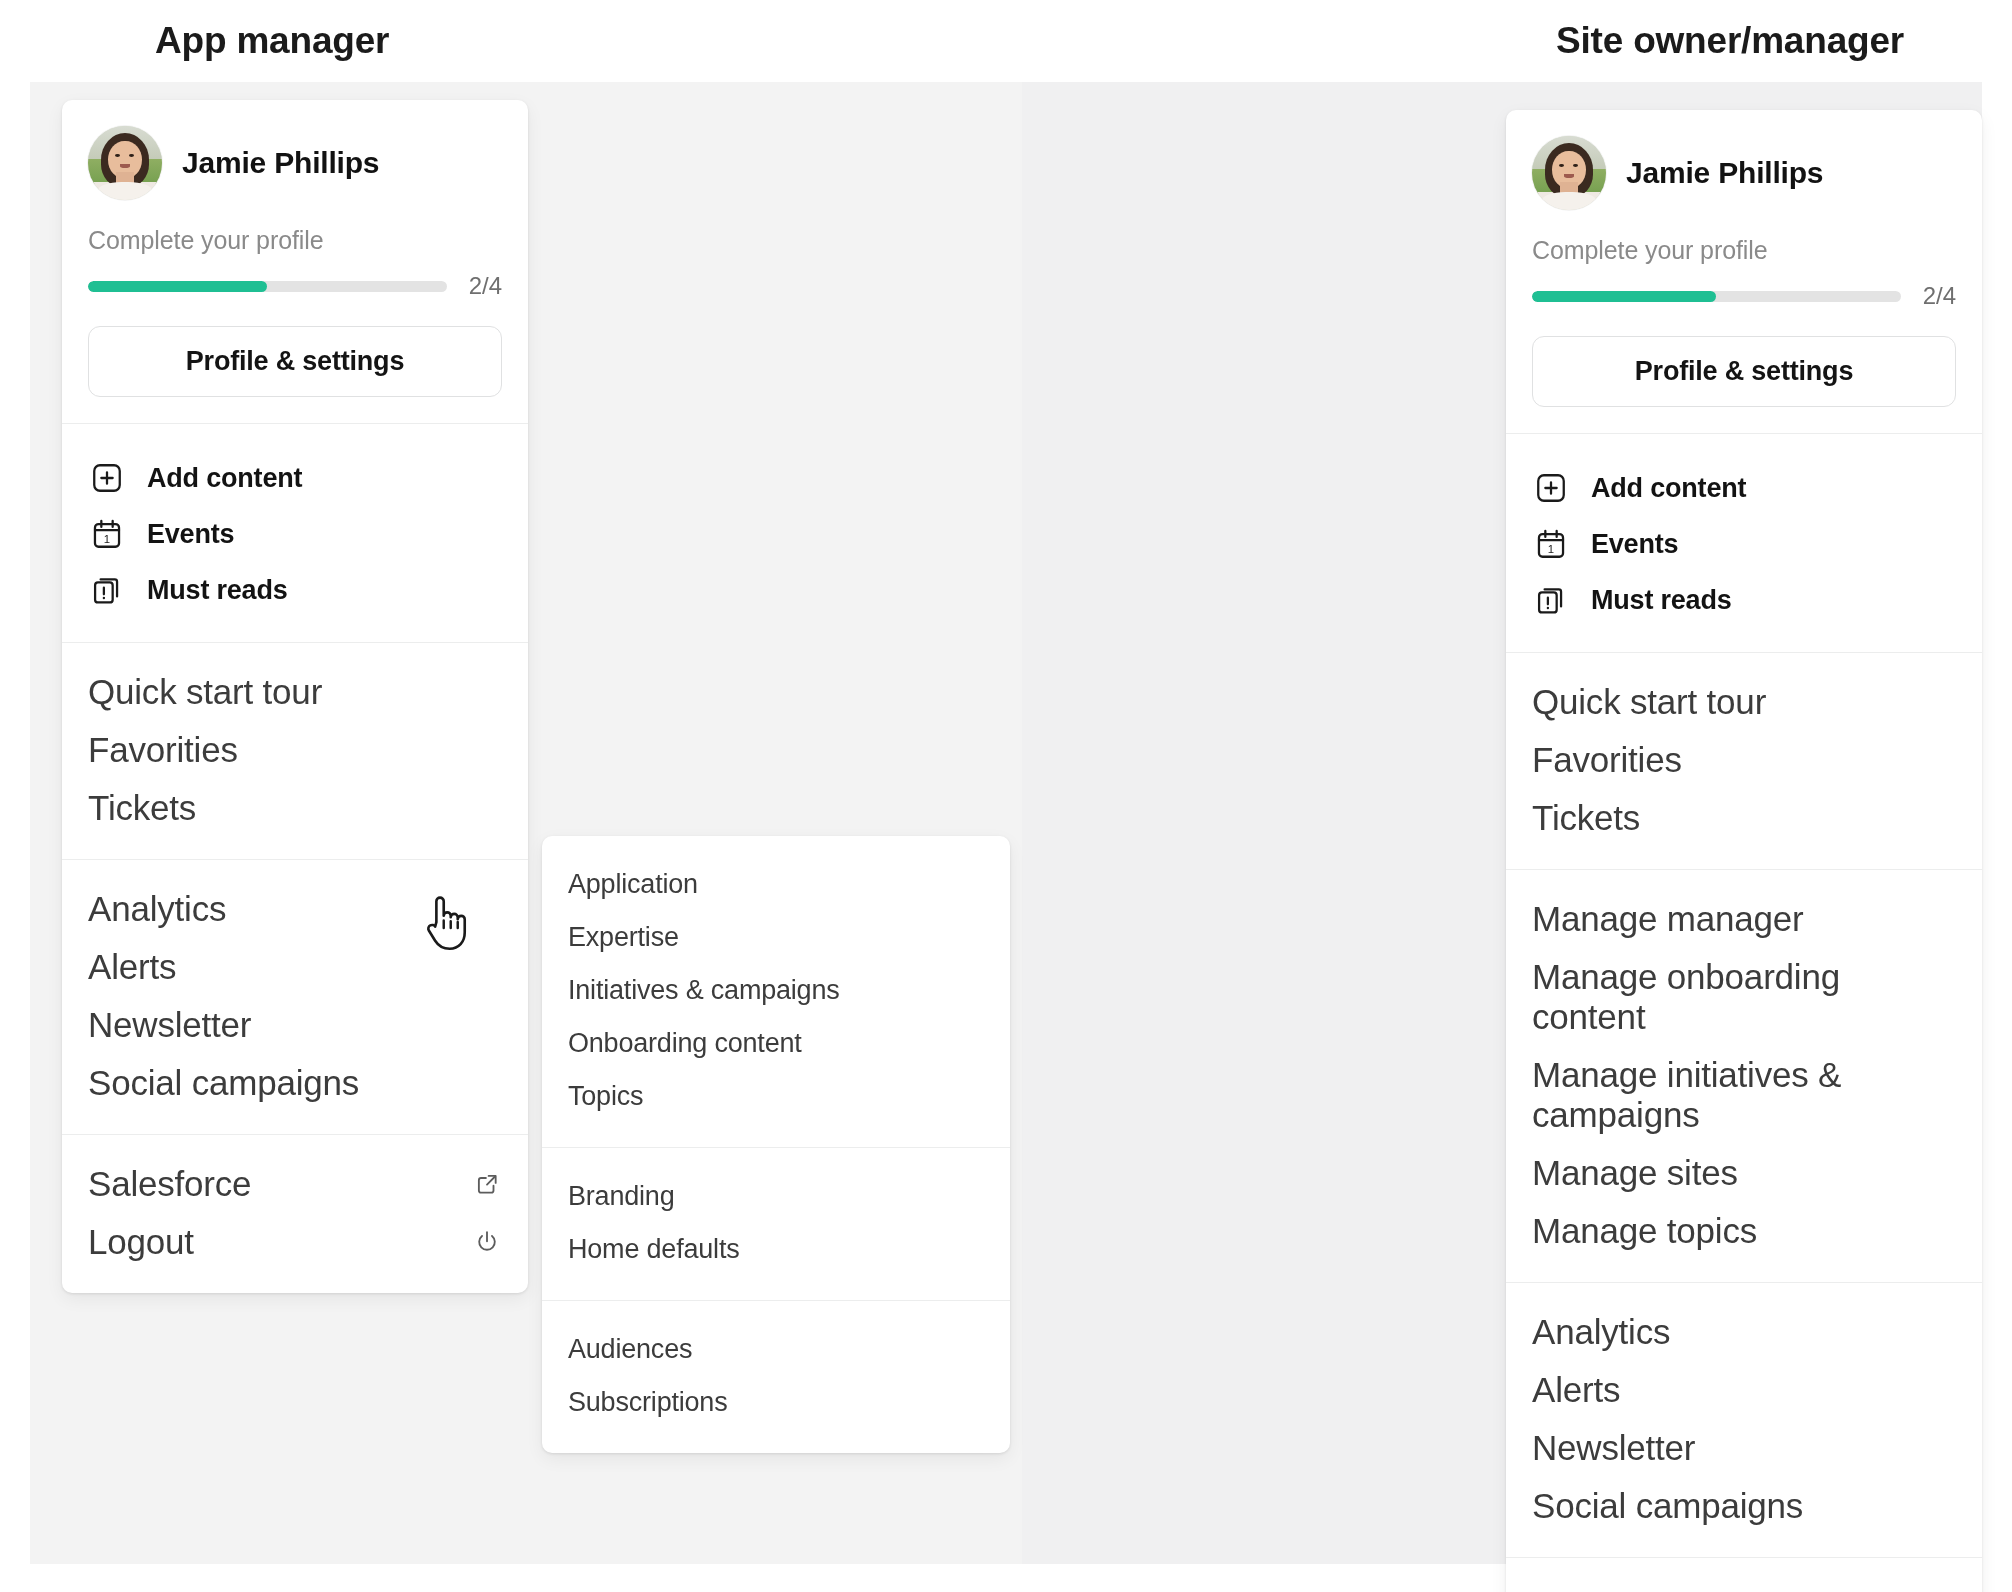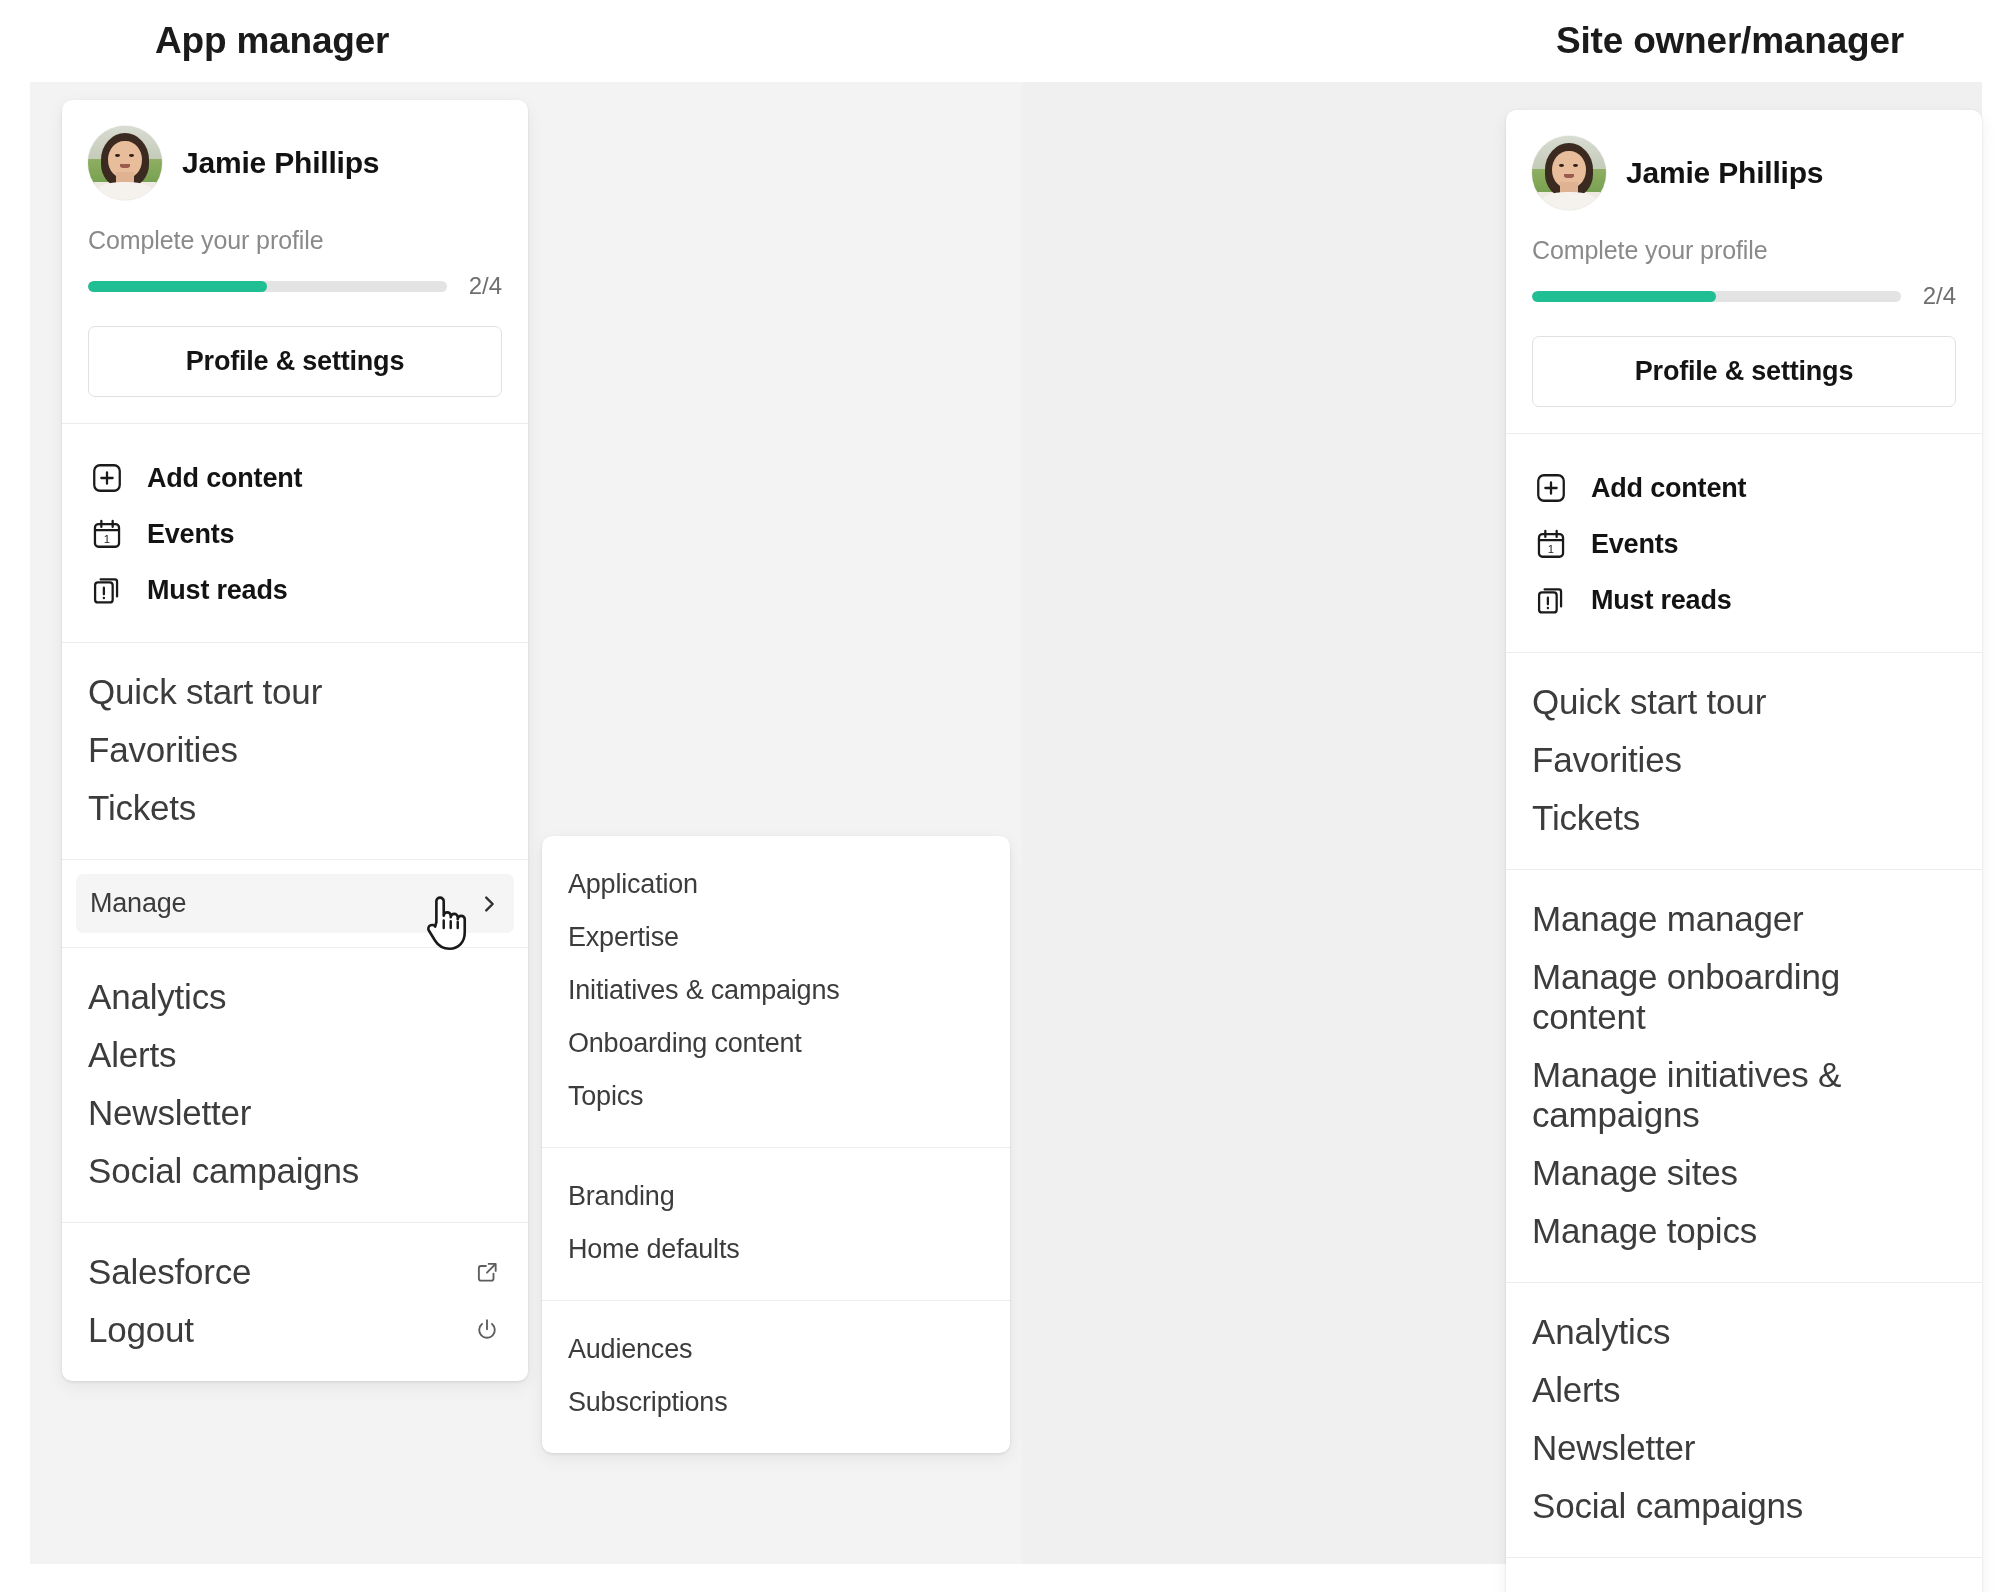--- a/index.html
+++ b/index.html
@@ -133,21 +133,21 @@
     display: block;
     width: 100%;
     margin-top: 26px;
     padding: 19px 0;
     text-align: center;
     font-size: 27px;
     font-weight: 700;
     color: #141414;
     background: #ffffff;
     border: 1px solid #e0e1e2;
-    border-radius: 7px;
+    border-radius: 12px;
     letter-spacing: -0.2px;
     cursor: pointer;
     font-family: inherit;
   }
 
   
   .icon-list { padding: 26px 26px 24px 26px; }
   .icon-row {
     display: flex;
     align-items: center;
@@ -306,30 +306,20 @@
         <span class="label">Quick start tour</span>
       </div>
       <div class="text-row">
         <span class="label">Favorities</span>
       </div>
       <div class="text-row">
         <span class="label">Tickets</span>
       </div>
     </div>
 
-    <div class="section manage-section">
-      <div class="manage-row">
-        <span class="label">Manage</span>
-        <span class="trail">
-          <svg width="22" height="22" viewBox="0 0 24 24" fill="none" stroke="#303030" stroke-width="2.6" stroke-linecap="round" stroke-linejoin="round">
-            <path d="M9 5l7 7-7 7"></path>
-          </svg>
-        </span>
-      </div>
-    </div>
 
     <div class="section text-list">
       <div class="text-row">
         <span class="label">Analytics</span>
       </div>
       <div class="text-row">
         <span class="label">Alerts</span>
       </div>
       <div class="text-row">
         <span class="label">Newsletter</span>

